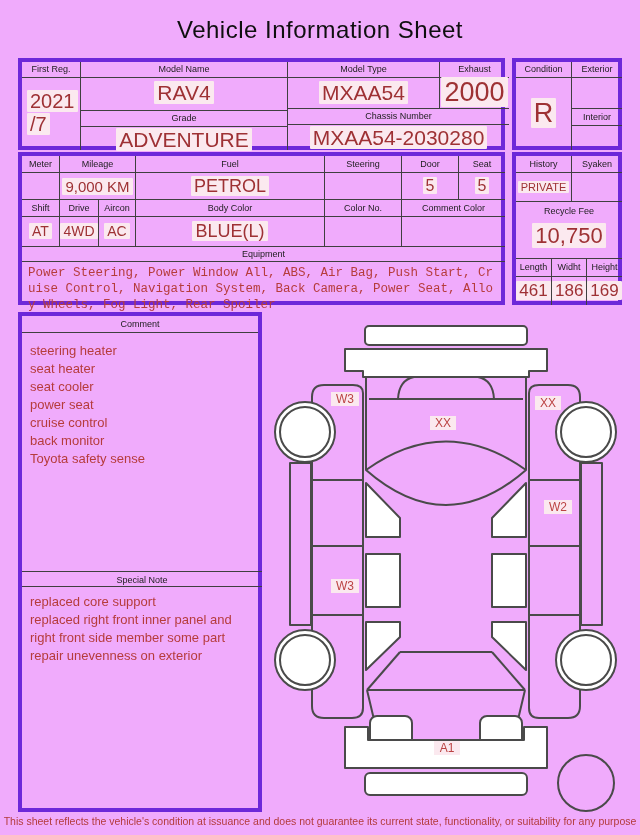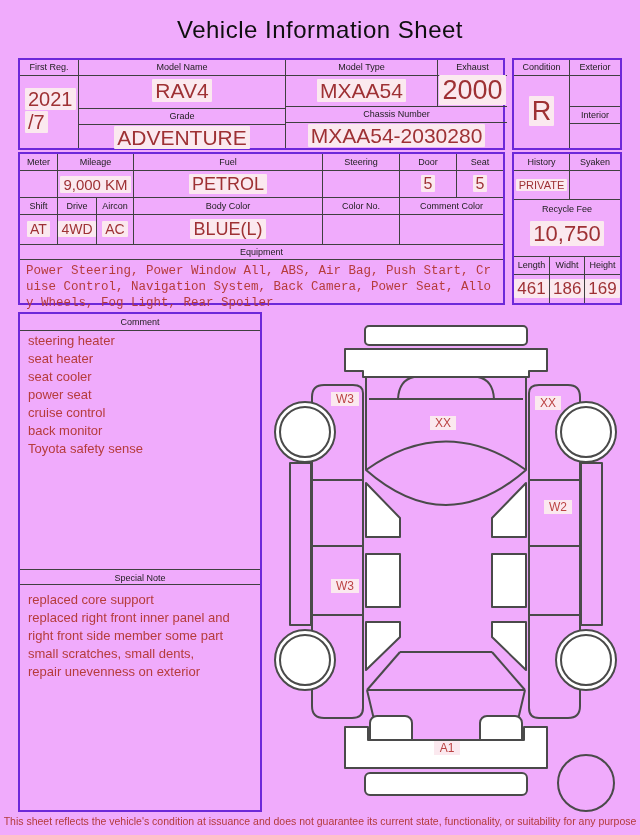--- a/index.html
+++ b/index.html
@@ -1,19 +1,19 @@
 <!DOCTYPE html>
 <html><head>
 <meta charset="utf-8">
 <style>
   html,body{margin:0;padding:0;background:#fff;}
   #page{position:relative;width:640px;height:835px;background:#f0abfc;overflow:hidden;
         font-family:"Liberation Sans",sans-serif;color:#1c1c1c;}
   .abs{position:absolute;box-sizing:border-box;}
-  .box{position:absolute;box-sizing:border-box;border:2px solid #6d28d9;}
+  .box{position:absolute;box-sizing:border-box;border:4px solid #6d28d9;}
   .br{border-right:1.5px solid #3f3f3f;}
   .bb{border-bottom:1.5px solid #3f3f3f;}
   .bt{border-top:1.5px solid #3f3f3f;}
   .hdr{font-size:9px;color:#1c1c1c;text-align:center;white-space:nowrap;overflow:hidden;}
   .val{color:#9e3134;text-align:center;white-space:nowrap;}
   .hl{background:#fbe9ef;padding:0 3px;border-radius:1px;}
   .title{position:absolute;top:16px;left:0;width:640px;text-align:center;
          font-size:24px;letter-spacing:.5px;color:#0f0f0f;}
   .bodytxt{color:#b63c3c;font-size:13px;line-height:18px;}
   .tline{white-space:nowrap;}
@@ -155,35 +155,34 @@
       </div>
       <div class="abs" style="left:71px;top:0;width:35px;height:46px">
         <div class="hdr bb" style="height:17px;line-height:17px">Height</div>
         <div class="val" style="height:29px;line-height:28px;font-size:17px"><span class="hl">169</span></div>
       </div>
     </div>
   </div>
 
   <div class="box" style="left:18px;top:312px;width:244px;height:500px">
     <div class="hdr bb" style="height:16px;line-height:16px">Comment</div>
-    <div class="abs bodytxt" style="left:0;top:16px;width:240px;height:239px;padding:2px 0 0 8px">
+    <div class="abs bodytxt" style="left:0;top:16px;width:240px;height:239px;padding:10px 0 0 8px">
         <div class="tline">steering heater</div>
         <div class="tline">seat heater</div>
         <div class="tline">seat cooler</div>
         <div class="tline">power seat</div>
         <div class="tline">cruise control</div>
         <div class="tline">back monitor</div>
         <div class="tline">Toyota safety sense</div>
       </div>
     <div class="hdr bt bb abs" style="left:0;top:255px;width:240px;height:16px;line-height:16px">Special Note</div>
     <div class="abs bodytxt" style="left:0;top:271px;width:240px;height:225px;padding:6px 0 12px 8px">
         <div class="tline">replaced core support</div>
         <div class="tline">replaced right front inner panel and</div>
         <div class="tline">right front side member some part</div>
-        <div class="tline">small scratches, small dents,</div>
         <div class="tline">repair unevenness on exterior</div>
       </div>
   </div>
 
   <svg class="abs" style="left:265px;top:313px" width="372" height="500" viewBox="0 0 372 500" fill="none" stroke="#4a4a4a" stroke-width="2" stroke-linejoin="round">
 
     <rect x="25" y="150" width="21" height="162"></rect>
     <path d="M47,84 Q47,72 59,72 H88 Q98,72 98,80 V167 H47 Z"></path>
     <rect x="47" y="167" width="51" height="66"></rect>
     <rect x="47" y="233" width="51" height="69"></rect>

